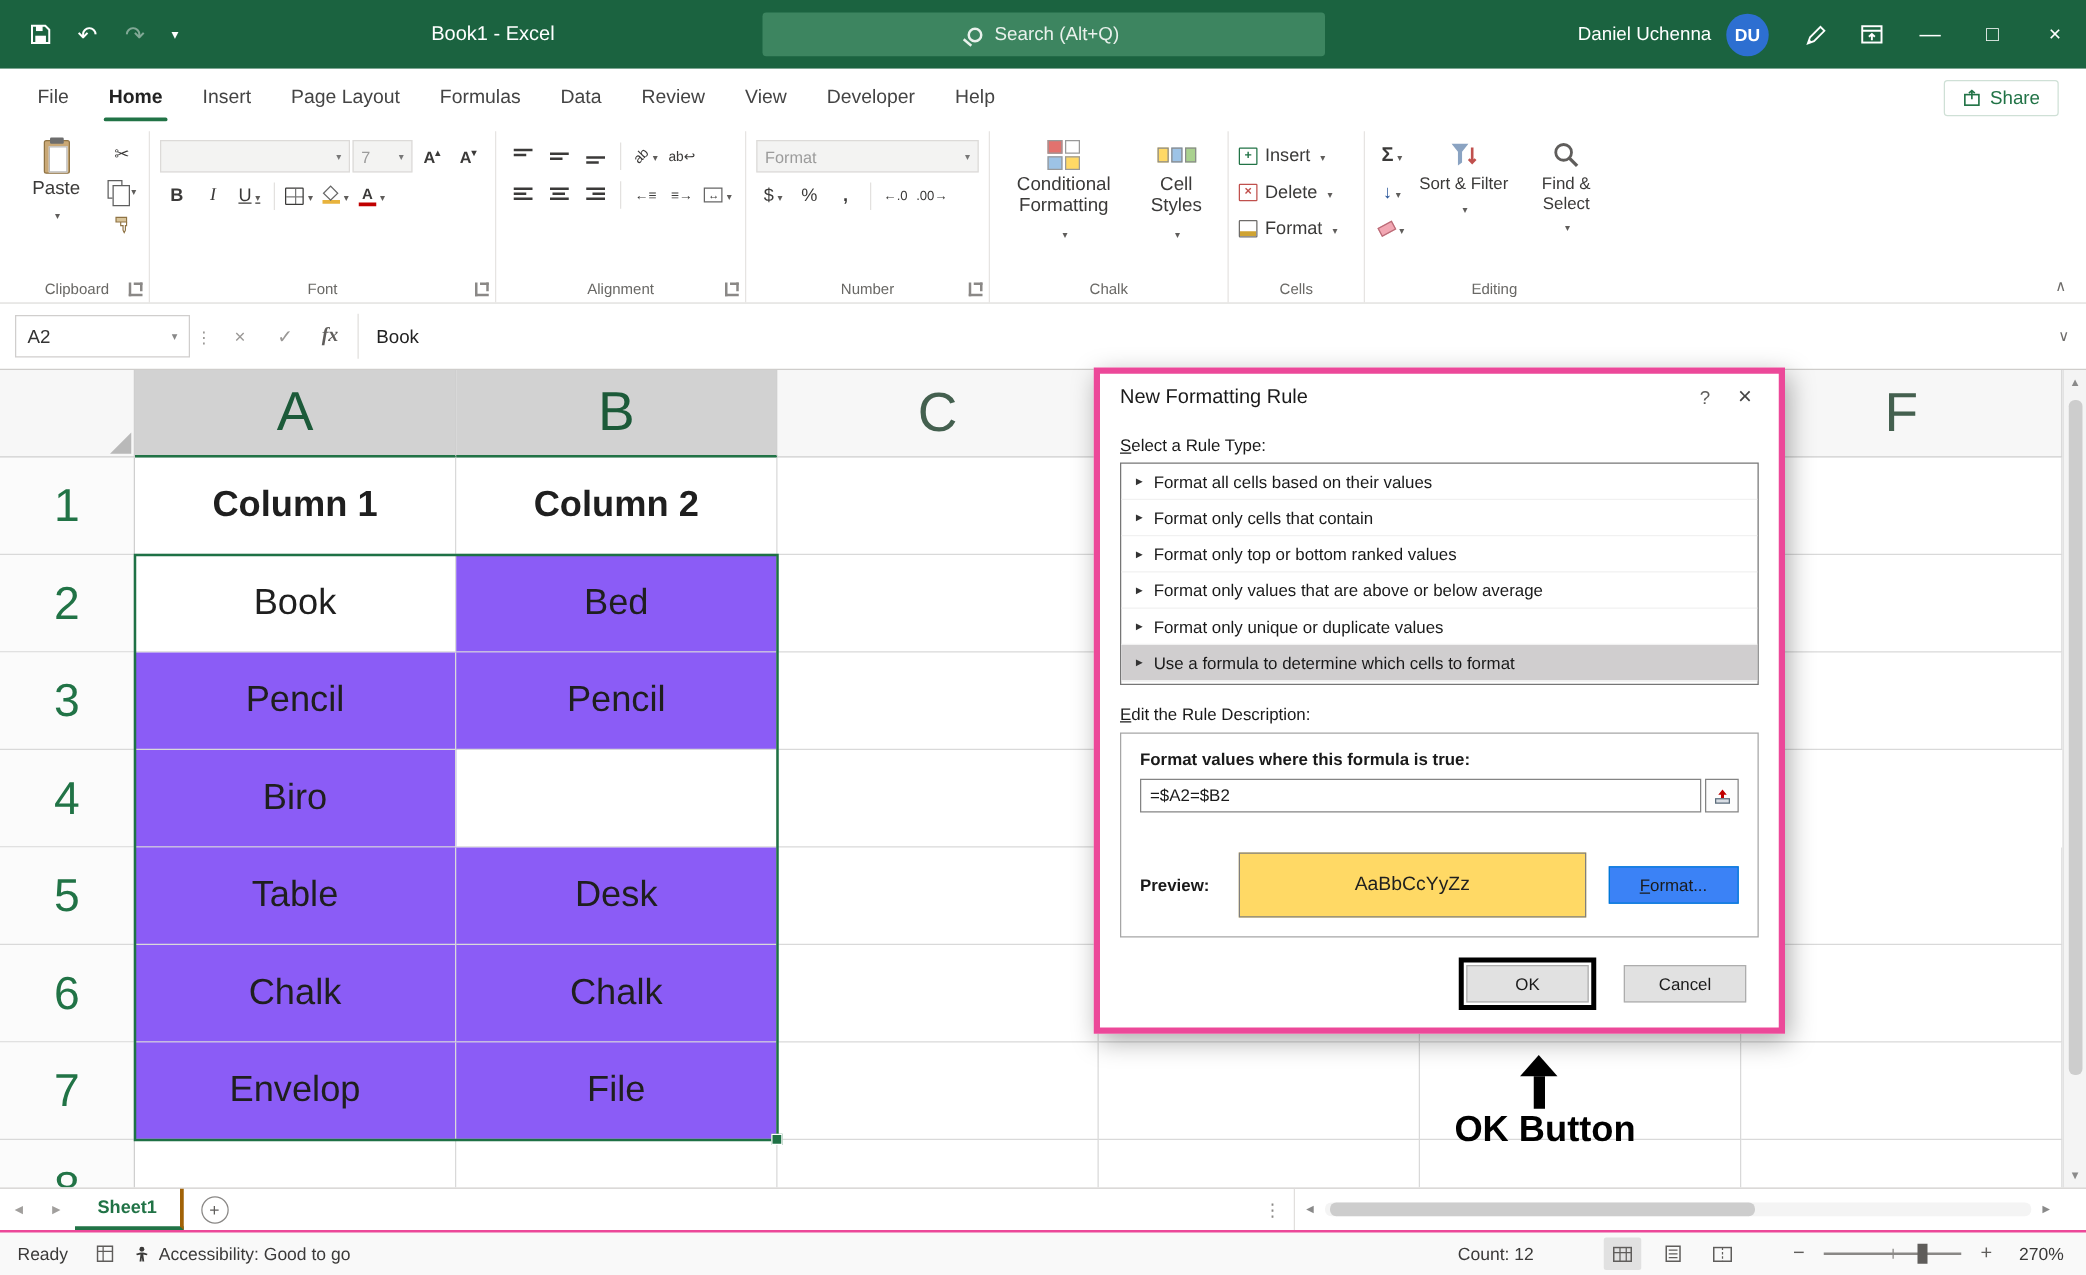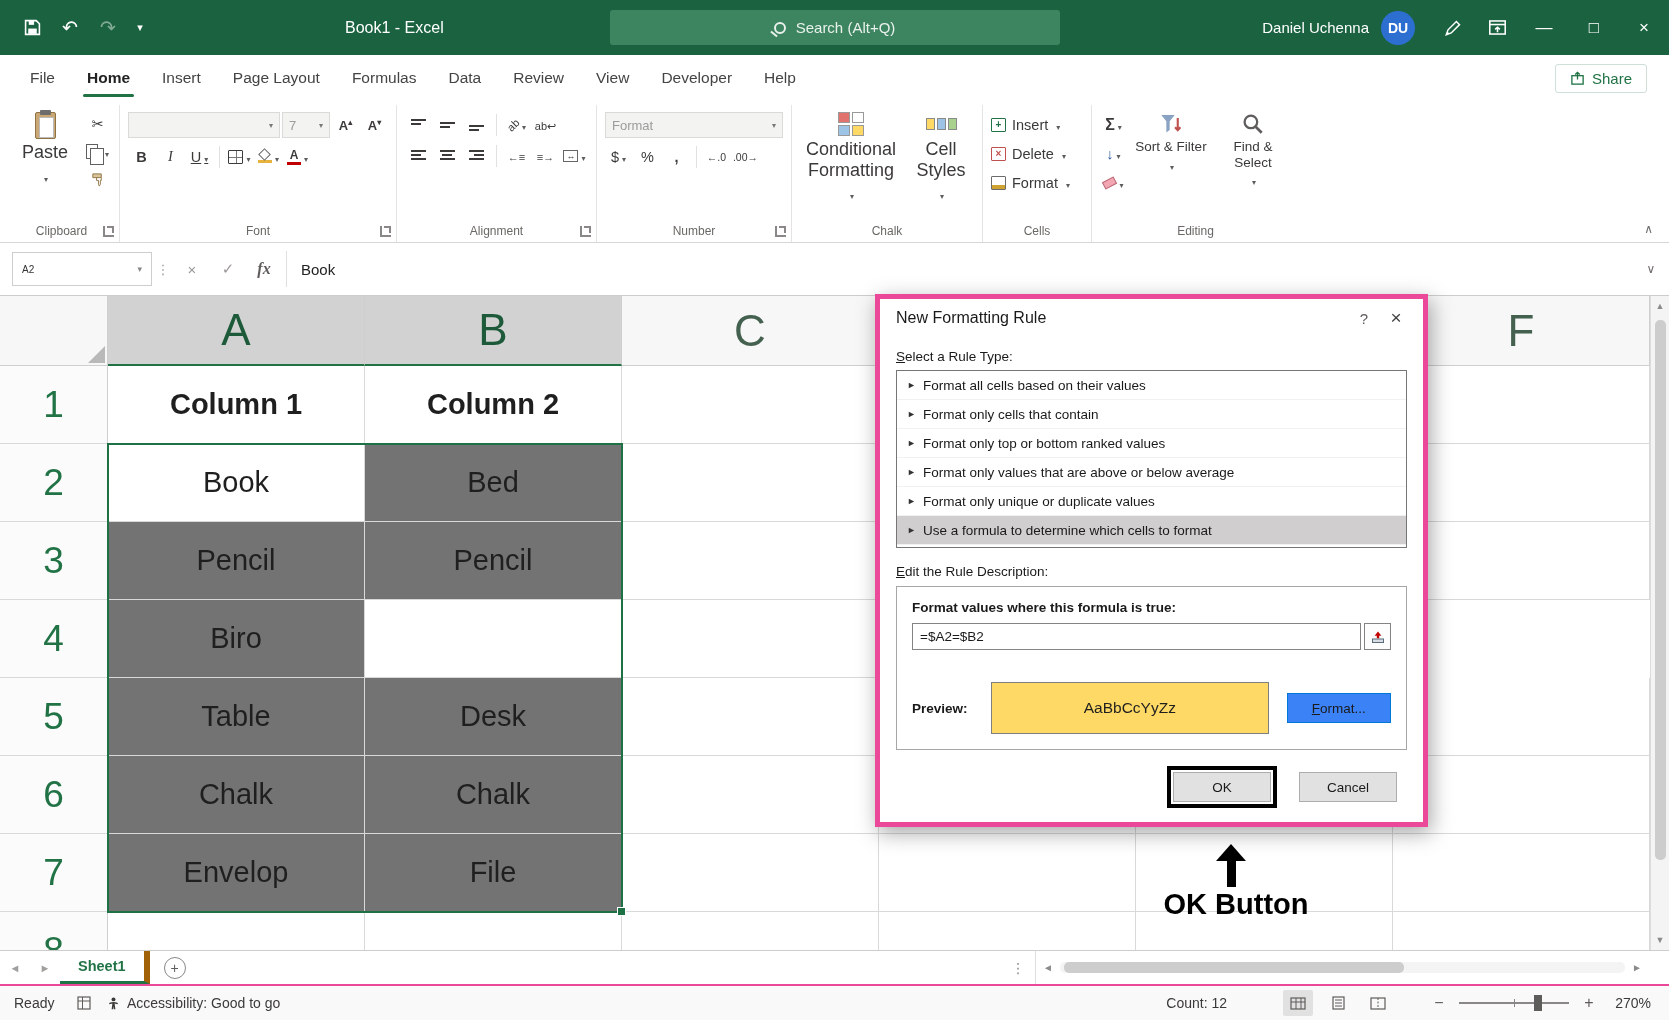--- a/index.html
+++ b/index.html
@@ -29,21 +29,21 @@
 .tab.active{font-weight:600;color:#222}
 .tab.active::after{content:"";position:absolute;left:12px;right:12px;bottom:4px;height:3px;background:#217346;border-radius:2px}
 .share-btn{margin-left:auto;margin-right:22px;display:flex;align-items:center;gap:7px;color:#217346;font-size:15px;border:1px solid #cfe0d6;border-radius:3px;padding:5px 14px;background:#fff;cursor:pointer}
 
 
 .ribbon{position:absolute;left:0;top:101px;right:0;height:142px;background:#fff;border-bottom:1px solid #d8d6d4;display:flex;padding:4px 0 0 4px}
 .group{position:relative;padding:2px 8px 22px 8px;border-right:1px solid #e6e4e2;display:flex;align-items:flex-start;gap:6px}
 .glabel{position:absolute;bottom:4px;left:0;right:0;text-align:center;font-size:12px;color:#696865}
 .launcher{position:absolute;bottom:5px;right:5px;width:11px;height:11px;border-left:2px solid #8a8886;border-bottom:2px solid #8a8886;cursor:pointer}
 .launcher::after{content:"";position:absolute;right:0;top:0;width:5px;height:5px;border-right:2px solid #8a8886;border-top:2px solid #8a8886}
-.bigbtn{display:flex;flex-direction:column;align-items:center;gap:3px;min-width:66px;padding:5px 6px;font-size:18px;color:#3b3a39;text-align:center;line-height:1.15;background:none;border:none;cursor:pointer}
+.bigbtn{display:flex;flex-direction:column;align-items:center;gap:3px;min-width:66px;padding:5px 6px;font-size:15px;color:#3b3a39;text-align:center;line-height:1.15;background:none;border:none;cursor:pointer}
 .tallbtn{display:flex;flex-direction:column;align-items:center;gap:3px;width:76px;padding:5px 2px;font-size:13.5px;color:#3b3a39;text-align:center;line-height:1.15;background:none;border:none;cursor:pointer}
 .smallcol{display:flex;flex-direction:column;gap:3px;padding-top:4px}
 .sb{min-width:27px;height:25px;display:flex;align-items:center;justify-content:center;gap:1px;color:#3b3a39;font-size:14.5px;background:none;border:none;border-radius:2px;cursor:pointer}
 .vstack{display:flex;flex-direction:column;gap:6px;padding-top:5px}
 .row{display:flex;align-items:center;gap:2px}
 .vsep{width:1px;height:22px;background:#e3e1df;margin:0 4px}
 .combo{border:1px solid #c8c6c4;background:#fff;height:26px;display:flex;align-items:center;font-size:13px;color:#444;padding:0 6px;cursor:pointer}
 .combo::after{content:"▾";font-size:8px;color:#777;margin-left:auto;padding-left:5px}
 .dis{background:#f3f3f2;color:#9b9b9b;border-color:#dcdad8}
 .ddx::after{content:"▾";font-size:8px;color:#5f5d5b;margin-left:2px}
@@ -91,52 +91,52 @@
 .ic-cs{display:flex;gap:2px;height:24px;align-items:center}
 .ic-cs i{width:9px;height:12px;border:1px solid #8a8a8a}
 .ic-cs .s1{background:#ffd966}.ic-cs .s2{background:#9dc3e6}.ic-cs .s3{background:#a9d18e}
 .ic-eraser{width:13px;height:8px;background:#f2a7b3;border:1px solid #b96b77;transform:rotate(-28deg)}
 .sigma{font-size:16px;font-weight:bold}
 .fillArrow{color:#2b579a;font-weight:bold}
 .ribbon-collapse{position:absolute;right:16px;bottom:6px;color:#6e6c6a;font-size:12px;cursor:pointer}
 
 
 .formulabar{position:absolute;left:0;top:243px;right:0;height:53px;background:#fff;border-bottom:1px solid #cfcdcb;display:flex;align-items:stretch}
-.namebox{width:140px;margin:9px 0 9px 12px;border:1px solid #d0cecd;display:flex;align-items:center;padding:0 9px;font-size:10px;color:#333;cursor:text}
+.namebox{width:140px;margin:9px 0 9px 12px;border:1px solid #d0cecd;display:flex;align-items:center;padding:0 9px;font-size:15px;color:#333;cursor:text}
 .namebox::after{content:"▾";font-size:9px;color:#888;margin-left:auto}
 .fb-dots{width:22px;display:flex;align-items:center;justify-content:center;color:#9a9896;font-size:13px}
 .fb-btn{width:36px;display:flex;align-items:center;justify-content:center;font-size:15px;color:#9a9896;background:none;border:none;cursor:pointer}
 .fb-fx{color:#5f5d5b;font-style:italic;font-family:"Liberation Serif",serif;font-weight:bold;font-size:16px}
 .fb-sep{width:1px;background:#e1dfdd;margin:8px 4px}
 .fb-text{flex:1;display:flex;align-items:center;font-size:15px;color:#222;padding-left:10px}
 .fb-exp{width:36px;display:flex;align-items:center;justify-content:center;color:#6e6c6a;font-size:12px;cursor:pointer}
 
 
 .gridwrap{position:absolute;left:0;top:296px;width:1650px;height:654px;overflow:hidden;background:#fff}
 .headrow{display:flex;height:70px}
 .corner{width:108px;height:70px;background:#f7f7f7;border-right:1px solid #cfcfcf;border-bottom:1px solid #cfcfcf;position:relative;cursor:pointer}
 .corner::after{content:"";position:absolute;right:2px;bottom:2px;border-left:17px solid transparent;border-bottom:17px solid #b9b9b9}
 .colhead{width:257px;display:flex;align-items:center;justify-content:center;font-size:44px;color:#44604f;background:#f7f7f7;border-right:1px solid #cfcfcf;border-bottom:1px solid #cfcfcf;cursor:pointer}
 .colhead.selcol{background:#d2d2d2;color:#1c5a39;border-bottom:2px solid #217346}
 .gridrow{display:flex;height:78px}
 .rowhead{width:108px;display:flex;align-items:center;justify-content:center;font-size:37px;color:#217346;background:#fbfbfb;border-right:1px solid #cfcfcf;border-bottom:1px solid #d9d9d9;cursor:pointer}
 .cell{width:257px;display:flex;align-items:center;justify-content:center;font-size:29px;color:#1f1f1f;border-right:1px solid #d9d9d9;border-bottom:1px solid #d9d9d9;cursor:cell}
 .cell.b{font-weight:bold}
-.cell.sel{background:#737373}
+.cell.sel{background:#8b5cf6}
 .sel-outline{position:absolute;left:107px;top:147px;width:516px;height:470px;border:2px solid #1e7145;pointer-events:none}
 .fill-handle{position:absolute;right:-5px;bottom:-5px;width:9px;height:9px;background:#1e7145;border:1.5px solid #fff;pointer-events:auto;cursor:crosshair}
 .vscroll{position:absolute;right:0;top:296px;width:19px;height:654px;background:#f4f4f4;border-left:1px solid #dcdcdc;display:flex;flex-direction:column;align-items:center}
 .vscroll .arr{height:20px;display:flex;align-items:center;justify-content:center;font-size:9px;color:#8a8a8a;width:100%;cursor:pointer}
 .vthumb{flex:0 0 auto;width:11px;height:540px;background:#cdcdcd;border-radius:5px;margin:4px 0;cursor:grab}
 .vspace{flex:1}
 
 
 .sheetbar{position:absolute;left:0;top:950px;right:0;height:34px;background:#fff;border-top:1px solid #cfcdcb;display:flex;align-items:center}
 .snav{width:30px;height:100%;display:flex;align-items:center;justify-content:center;color:#a19f9d;font-size:11px;background:none;border:none;cursor:pointer}
-.sheet-tab{height:100%;display:flex;align-items:center;padding:0 18px;font-size:14.5px;font-weight:bold;color:#217346;border-bottom:3px solid #217346;border-right:6px solid #a16207;cursor:pointer}
+.sheet-tab{height:100%;display:flex;align-items:center;padding:0 18px;font-size:14.5px;font-weight:bold;color:#217346;border-bottom:3px solid #217346;border-right:3px solid #a16207;cursor:pointer}
 .addsheet{width:22px;height:22px;border:1px solid #8a8886;border-radius:50%;display:flex;align-items:center;justify-content:center;font-size:14px;color:#5f5d5b;margin-left:14px;background:none;cursor:pointer}
 .sheet-dots{margin-left:auto;color:#8a8886;font-size:14px;padding:0 10px}
 .hscroll{display:flex;align-items:center;width:614px;height:100%;border-left:1px solid #e1dfdd}
 .hscroll .arr{width:24px;display:flex;align-items:center;justify-content:center;font-size:10px;color:#8a8a8a;cursor:pointer}
 .htrack{flex:1;height:11px;background:#f4f4f4;border-radius:5px;position:relative}
 .hthumb{position:absolute;left:4px;top:0;height:11px;width:340px;background:#cdcdcd;border-radius:5px;cursor:grab}
 .sheet-endpad{width:20px}
 
 
 .statusbar{position:absolute;left:0;top:984px;right:0;height:36px;background:#f9f9f9;border-top:2px solid #ec4899;display:flex;align-items:center;font-size:14px;color:#3b3a39}

